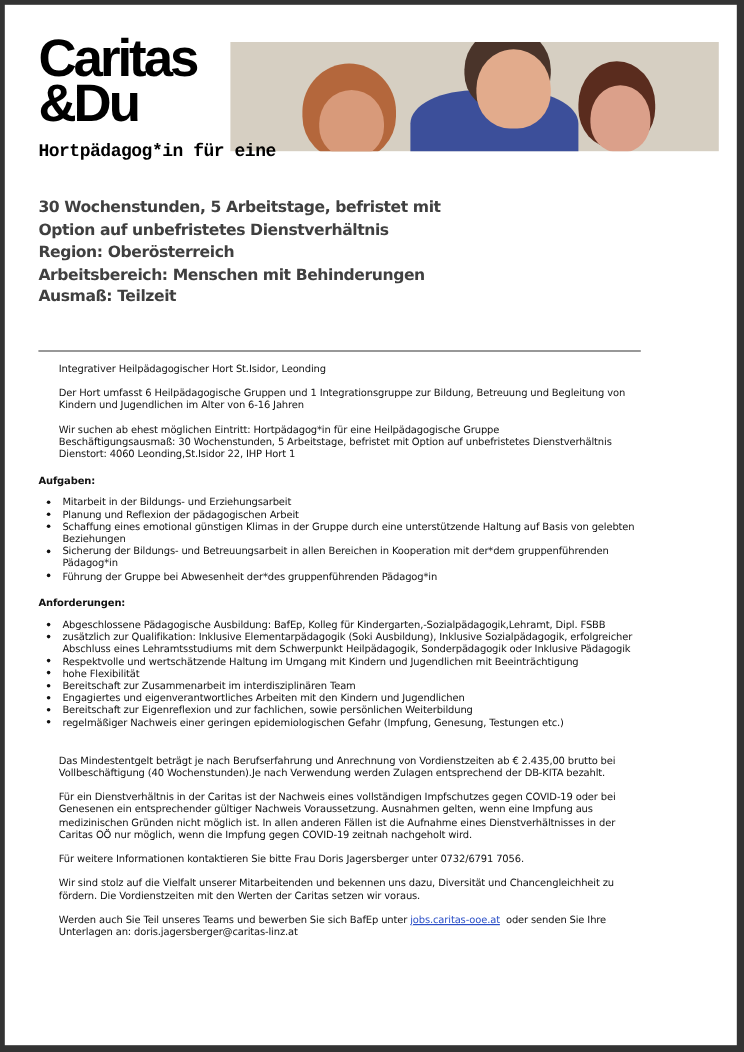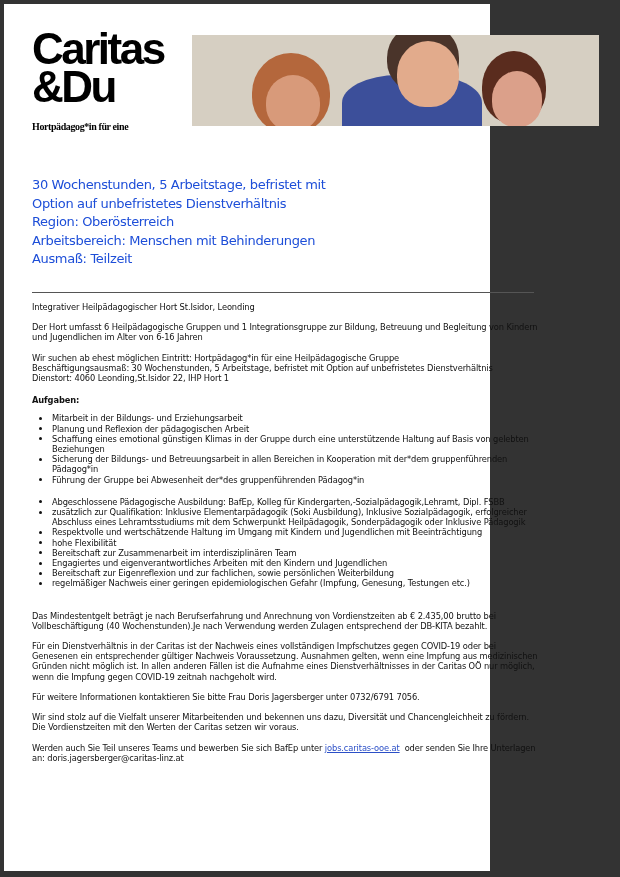--- a/index.html
+++ b/index.html
@@ -5,21 +5,21 @@
   html, body { margin: 0; padding: 0; }
   body {
     width: 620px; height: 877px;
     background: #333333;
     font-family: "DejaVu Sans", sans-serif;
     overflow: hidden;
   }
   .page {
     position: absolute;
     left: 4px; top: 4px;
-    width: 486px; height: 867px;
+    width: 610px; height: 867px;
     background: #ffffff;
   }
   .logo {
     position: absolute;
     left: 28px; top: 26px;
     font-family: "Liberation Sans", sans-serif;
     font-weight: bold;
     font-size: 44px;
     line-height: 38px;
     letter-spacing: -2.5px;
@@ -29,52 +29,52 @@
     position: absolute;
     left: 188px; top: 31px;
     width: 407px; height: 91px;
     background: #d6cfc2;
     overflow: hidden;
   }
   .banner .p { position: absolute; border-radius: 50% 50% 45% 45%; }
   .job-title {
     position: absolute;
     left: 28px; top: 113px;
-    font-family: Liberation Serif, serif;
+    font-family: Liberation Mono, monospace;
     font-weight: bold;
-    font-size: 10px;
+    font-size: 15px;
     line-height: 19px;
     letter-spacing: -0.4px;
     color: #000;
   }
   .facts {
     position: absolute;
-    left: 28px; top: 172px;
-    font-weight: normal;
+    left: 28px; top: 161px;
+    font-weight: bold;
     font-size: 13px;
     line-height: 18.6px;
     letter-spacing: -0.35px;
-    color: #1d4ed8;
+    color: #404040;
   }
   .divider {
     position: absolute;
     left: 28px; top: 288px;
     width: 502px; height: 0;
     border-top: 1px solid #555;
   }
   .body {
     position: absolute;
     left: 28px; top: 298px;
     width: 510px;
     font-size: 8.3px;
     line-height: 10.2px;
     letter-spacing: -0.12px;
     color: #111;
   }
-  .body p { margin: 0 0 10px 0; }
+  .body p { margin: 0 0 10px 17px; }
   .body .h { font-weight: bold; margin: 0 0 8px 0; }
   .body ul { margin: 0 0 12px 0; padding-left: 20px; }
   .body li { list-style: none; position: relative; }
   .body li::before {
     content: ""; position: absolute; left: -13px; top: 3.5px;
     width: 3px; height: 3px; border-radius: 50%; background: #111;
   }
   .body b { font-weight: normal; }
   .link { color: #2b4fc7; text-decoration: underline; }
 </style>
@@ -124,20 +124,21 @@
 
     <p class="h">Aufgaben:</p>
     <ul>
       <li>Mitarbeit in der Bildungs- und Erziehungsarbeit</li>
       <li>Planung und Reflexion der pädagogischen Arbeit</li>
       <li>Schaffung eines emotional günstigen Klimas in der Gruppe durch eine unterstützende Haltung auf Basis von gelebten Beziehungen</li>
       <li>Sicherung der Bildungs- und Betreuungsarbeit in allen Bereichen in Kooperation mit der*dem gruppenführenden Pädagog*in</li>
       <li>Führung der Gruppe bei Abwesenheit der*des gruppenführenden Pädagog*in</li>
     </ul>
 
+    <p class="h">Anforderungen:</p>
     <ul style="margin-bottom:22px;">
       <li>Abgeschlossene Pädagogische Ausbildung: BafEp, Kolleg für Kindergarten,-Sozialpädagogik,Lehramt, Dipl. FSBB</li>
       <li>zusätzlich zur Qualifikation: Inklusive Elementarpädagogik (Soki Ausbildung), Inklusive Sozialpädagogik, erfolgreicher Abschluss eines Lehramtsstudiums mit dem Schwerpunkt Heilpädagogik, Sonderpädagogik oder Inklusive Pädagogik</li>
       <li>Respektvolle und wertschätzende Haltung im Umgang mit Kindern und Jugendlichen mit Beeinträchtigung</li>
       <li>hohe Flexibilität</li>
       <li>Bereitschaft zur Zusammenarbeit im interdisziplinären Team</li>
       <li>Engagiertes und eigenverantwortliches Arbeiten mit den Kindern und Jugendlichen</li>
       <li>Bereitschaft zur Eigenreflexion und zur fachlichen, sowie persönlichen Weiterbildung</li>
       <li>regelmäßiger Nachweis einer geringen epidemiologischen Gefahr (Impfung, Genesung, Testungen etc.)</li>
     </ul>

